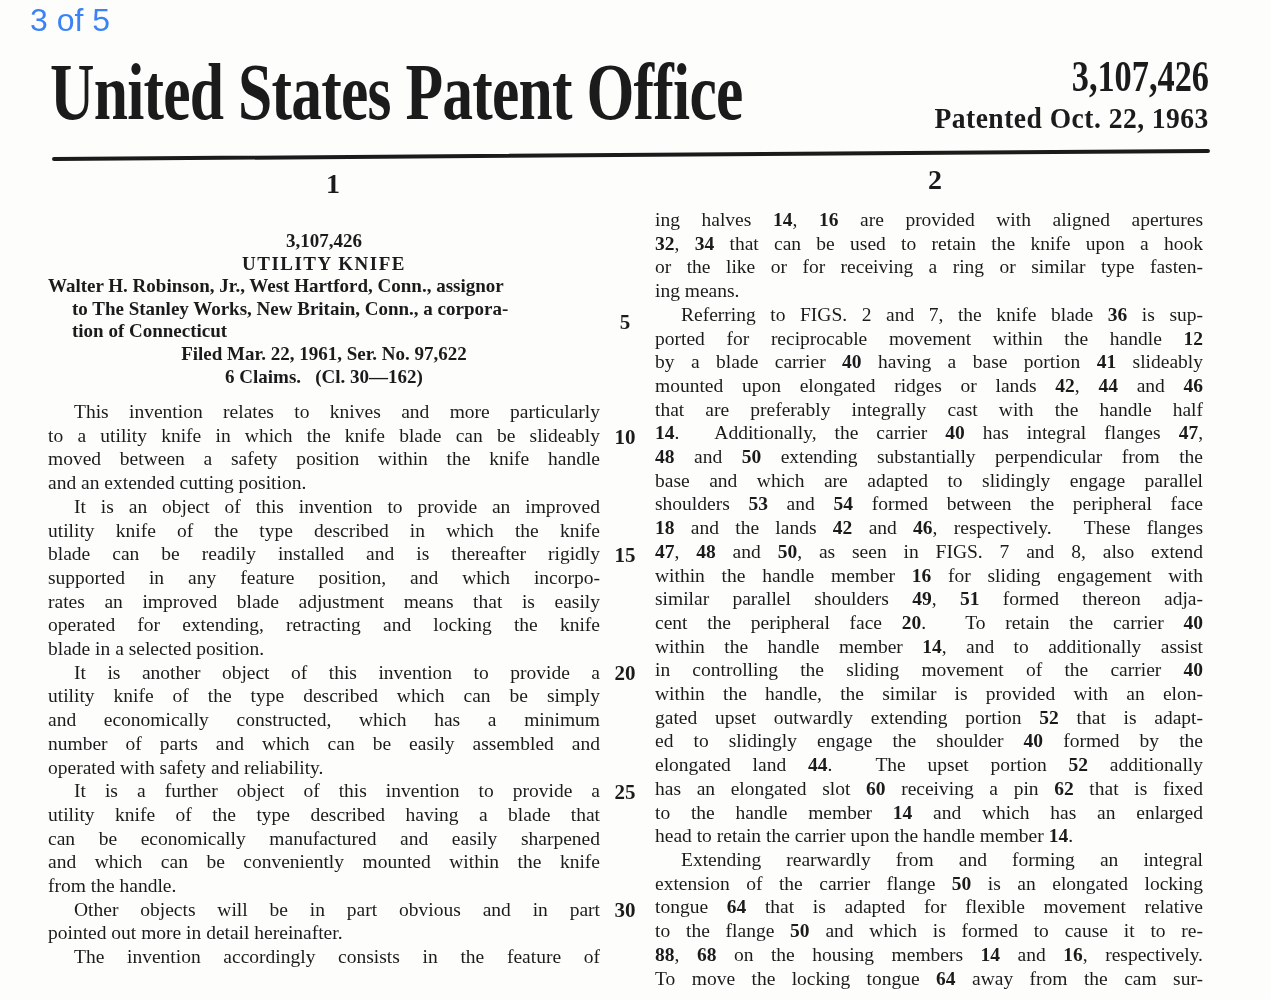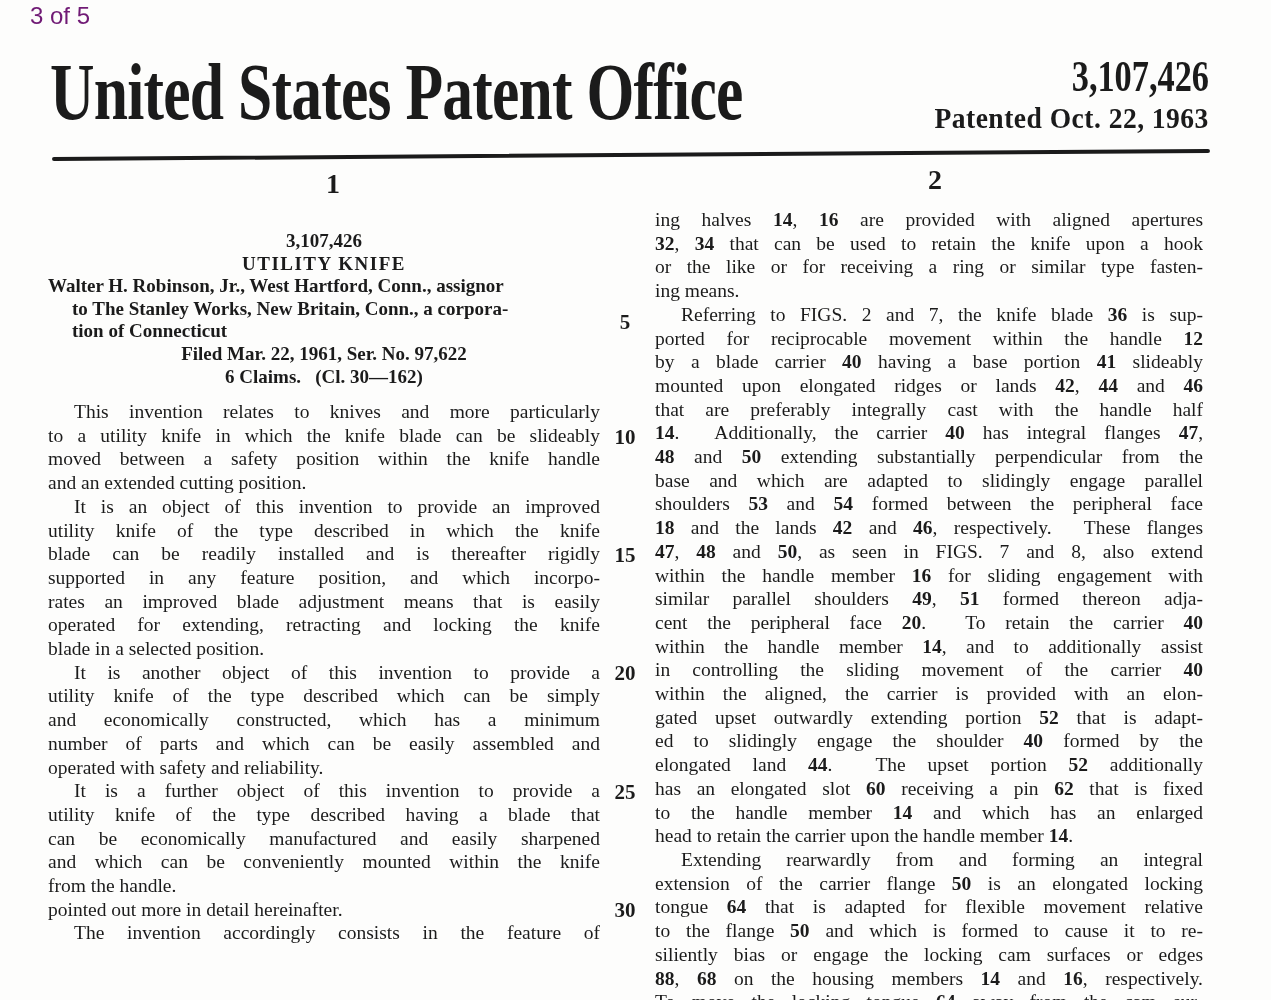--- a/index.html
+++ b/index.html
@@ -9,22 +9,22 @@
     height: 1000px;
     background: #fdfdfc;
     overflow: hidden;
     font-family: "Liberation Serif", serif;
     color: #1b1b1b;
   }
   .pager {
     position: absolute;
     left: 30px; top: 2px;
     font-family: "Liberation Sans", sans-serif;
-    font-size: 24px;
-    color: #701a75;
+    font-size: 32px;
+    color: #3b82f6;
   }
   .office-title {
     position: absolute;
     left: 50px; top: 52px;
     font-size: 80px;
     line-height: 80px;
     font-weight: bold;
     white-space: nowrap;
     letter-spacing: -1px;
     transform: scaleX(0.77);
@@ -143,20 +143,21 @@
       <div class="line ind">It is another object of this invention to provide a</div>
       <div class="line">utility knife of the type described which can be simply</div>
       <div class="line">and economically constructed, which has a minimum</div>
       <div class="line">number of parts and which can be easily assembled and</div>
       <div class="line noj">operated with safety and reliability.</div>
       <div class="line ind">It is a further object of this invention to provide a</div>
       <div class="line">utility knife of the type described having a blade that</div>
       <div class="line">can be economically manufactured and easily sharpened</div>
       <div class="line">and which can be conveniently mounted within the knife</div>
       <div class="line noj">from the handle.</div>
+      <div class="line ind">Other objects will be in part obvious and in part</div>
       <div class="line noj">pointed out more in detail hereinafter.</div>
       <div class="line ind">The invention accordingly consists in the feature of</div>
     </div>
   <div class="col-body col-right" id="col-right">
       <div class="line">ing halves <b>14</b>, <b>16</b> are provided with aligned apertures</div>
       <div class="line"><b>32</b>, <b>34</b> that can be used to retain the knife upon a hook</div>
       <div class="line">or the like or for receiving a ring or similar type fasten-</div>
       <div class="line noj">ing means.</div>
       <div class="line ind">Referring to FIGS. 2 and 7, the knife blade <b>36</b> is sup-</div>
       <div class="line">ported for reciprocable movement within the handle <b>12</b></div>
@@ -167,32 +168,31 @@
       <div class="line"><b>48</b> and <b>50</b> extending substantially perpendicular from the</div>
       <div class="line">base and which are adapted to slidingly engage parallel</div>
       <div class="line">shoulders <b>53</b> and <b>54</b> formed between the peripheral face</div>
       <div class="line"><b>18</b> and the lands <b>42</b> and <b>46</b>, respectively.&nbsp; These flanges</div>
       <div class="line"><b>47</b>, <b>48</b> and <b>50</b>, as seen in FIGS. 7 and 8, also extend</div>
       <div class="line">within the handle member <b>16</b> for sliding engagement with</div>
       <div class="line">similar parallel shoulders <b>49</b>, <b>51</b> formed thereon adja-</div>
       <div class="line">cent the peripheral face <b>20</b>.&nbsp; To retain the carrier <b>40</b></div>
       <div class="line">within the handle member <b>14</b>, and to additionally assist</div>
       <div class="line">in controlling the sliding movement of the carrier <b>40</b></div>
-      <div class="line">within the aligned, the carrier is provided with an elon-</div>
+      <div class="line">within the handle, the similar is provided with an elon-</div>
       <div class="line">gated upset outwardly extending portion <b>52</b> that is adapt-</div>
       <div class="line">ed to slidingly engage the shoulder <b>40</b> formed by the</div>
       <div class="line">elongated land <b>44</b>.&nbsp; The upset portion <b>52</b> additionally</div>
       <div class="line">has an elongated slot <b>60</b> receiving a pin <b>62</b> that is fixed</div>
       <div class="line">to the handle member <b>14</b> and which has an enlarged</div>
       <div class="line noj">head to retain the carrier upon the handle member <b>14</b>.</div>
       <div class="line ind">Extending rearwardly from and forming an integral</div>
       <div class="line">extension of the carrier flange <b>50</b> is an elongated locking</div>
       <div class="line">tongue <b>64</b> that is adapted for flexible movement relative</div>
       <div class="line">to the flange <b>50</b> and which is formed to cause it to re-</div>
-      <div class="line">siliently bias or engage the locking cam surfaces or edges</div>
       <div class="line"><b>88</b>, <b>68</b> on the housing members <b>14</b> and <b>16</b>, respectively.</div>
       <div class="line">To move the locking tongue <b>64</b> away from the cam sur-</div>
     </div>
 
   <div id="gutter">
       <div class="gutter-num" style="top: 310px;">5</div>
       <div class="gutter-num" style="top: 425px;">10</div>
       <div class="gutter-num" style="top: 543px;">15</div>
       <div class="gutter-num" style="top: 661px;">20</div>
       <div class="gutter-num" style="top: 780px;">25</div>

